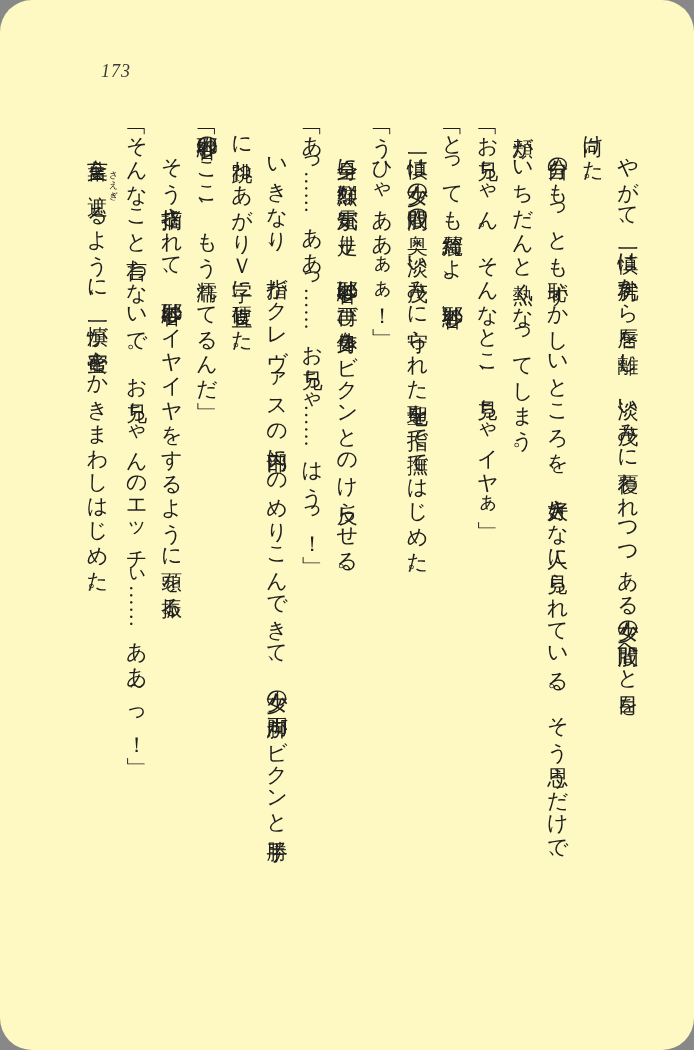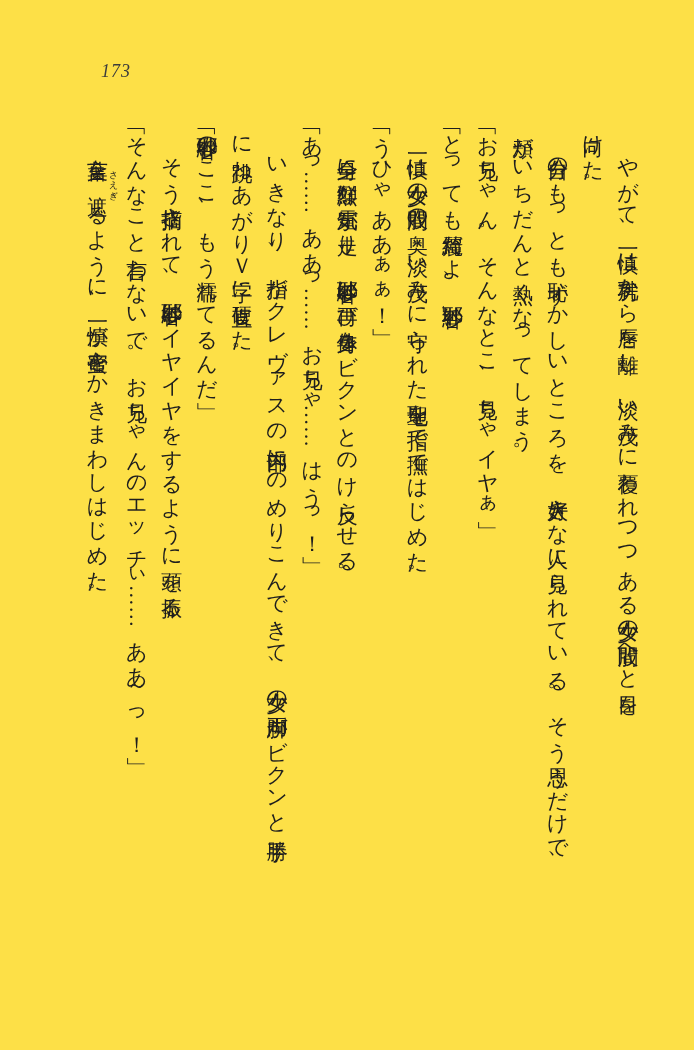--- a/index.html
+++ b/index.html
@@ -5,24 +5,25 @@
   html, body {
     margin: 0;
     padding: 0;
     background: #888;
   }
   .page {
     position: relative;
     width: 694px;
     height: 1050px;
     margin: 0 auto;
-    background: #fde047;
+    background: #fef9c3;
     overflow: hidden;
     font-family: "Liberation Serif", "DejaVu Serif", serif;
     color: #1e1e1e;
+    border-radius: 32px;
   }
   .page-number {
     position: absolute;
     top: 61px;
     left: 101px;
     font-size: 18px;
     font-style: italic;
     letter-spacing: 1px;
     color: #3c3c3c;
   }

